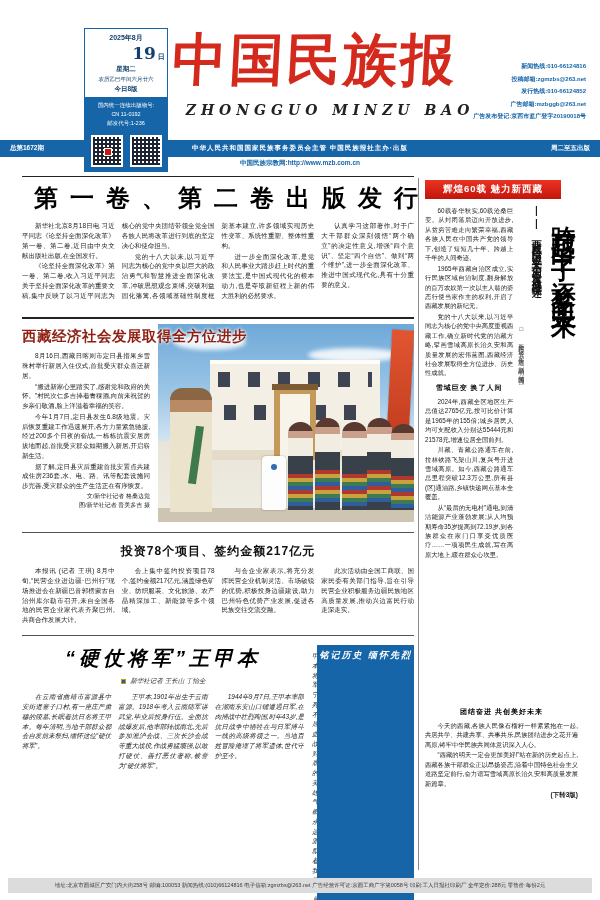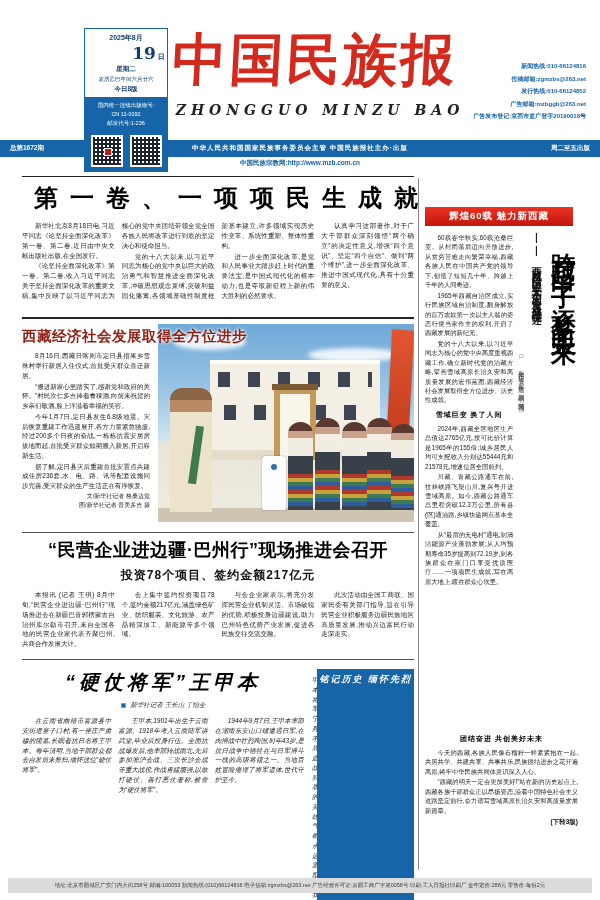--- a/index.html
+++ b/index.html
@@ -4,21 +4,21 @@
 <style>
   * { margin:0; padding:0; box-sizing:border-box; }
   html,body { background:#e8e8e8; }
   body { font-family:"Liberation Sans", sans-serif; }
   .page { position:relative; width:600px; height:900px; background:#fff; overflow:hidden; margin:0 auto; color:#1a1a1a; }
 
   
   .title { position:absolute; left:165px; top:26px; width:300px; text-align:center;
            font-family:"DejaVu Serif", serif; font-weight:bold; font-size:54px; line-height:1.25;
            color:#d42a1d; letter-spacing:3px; transform:skewX(-3deg) scaleY(1.04); white-space:nowrap; }
-  .romanized { position:absolute; left:170px; top:102px; width:300px; text-align:center;
+  .romanized { position:absolute; left:180px; top:102px; width:300px; text-align:center;
            font-family:"DejaVu Serif", serif; font-style:italic; font-weight:bold; font-size:14px;
            letter-spacing:5px; color:#222; }
   .contacts { position:absolute; right:14px; top:60px; width:160px; text-align:right;
            font-size:6px; line-height:2.1; color:#1565a8; font-weight:bold; }
   .datebox { position:absolute; left:84px; top:28px; width:84px; z-index:5; }
   .date-panel { background:#fff; border:1px solid #1565a8; padding:4px 2px 3px; text-align:center; }
   .date-top { font-size:7px; font-weight:bold; color:#12406e; }
   .date-day { font-size:17px; font-weight:bold; font-family:"DejaVu Serif", serif; color:#12406e;margin-left:45px; }
   .date-small { font-size:6.5px; font-weight:bold; color:#12406e; margin-top:2px; }
   .date-lunar { font-size:5.5px; color:#12406e; margin-top:2px; }
@@ -98,22 +98,22 @@
   .byline-sq { display:inline-block; width:5px; height:5px; border:1px solid #c8961e; background:#1565a8; margin-right:3px; vertical-align:middle; }
   .wang-body { height:134px; }
   .wang-right { width:102px; margin-left:8px; display:flex; flex-direction:row; }
   .wang-side { flex:1; overflow:hidden; }
   .badge-blue { background:#1565a8; color:#fff; font-size:9px; font-weight:bold; text-align:center;
         letter-spacing:2px; padding:4px 2px; margin-top:4px; }
 
   
   .vdivider { position:absolute; left:418px; top:178px; width:1px; height:692px; background:#8a8a8a; }
   .right-sec { position:absolute; left:425px; top:180px; width:153px; }
-  .badge-red { width:148px; background:linear-gradient(180deg,#ec3222,#c2160b); color:#fff; text-align:center;
-        font-size:9.5px; font-weight:bold; letter-spacing:1px; padding:3px 0;margin-top:27px; }
+  .badge-red { width:136px; background:linear-gradient(180deg,#ec3222,#c2160b); color:#fff; text-align:center;
+        font-size:9.5px; font-weight:bold; letter-spacing:1px; padding:3px 0; }
   .rt-top { display:flex; margin-top:7px; height:490px; overflow:hidden; }
   .rt-textcol { flex:1; overflow:hidden; padding-right:3px; }
   .rt-textcol .para, .rt-bottom .para { font-size:6.3px; }
   .subhead { font-size:7px; font-weight:bold; text-align:center; color:#000; margin:5px 0 4px; letter-spacing:1px; }
   .v-byline { writing-mode:vertical-rl; font-size:6px; color:#333; height:200px; margin-top:120px; letter-spacing:2px; }
   .v-subtitle { writing-mode:vertical-rl; font-size:10px; font-weight:bold; color:#111; letter-spacing:3px; margin-left:4px; }
   .v-headline { writing-mode:vertical-rl; font-size:25px; font-weight:bold; color:#000; letter-spacing:8px; margin-left:6px; line-height:1.15; }
   .rt-bottom { margin-top:6px; height:168px; overflow:hidden; }
   .continuation { font-size:6.5px; font-weight:bold; text-align:right; color:#111; margin-top:3px; }
 
@@ -166,21 +166,21 @@
     <div class="bb-left">总第1672期</div>
     <div class="bb-center">中华人民共和国国家民族事务委员会主管  中国民族报社主办·出版</div>
     <div class="bb-right">周二至五出版</div>
   </div>
   <div class="website">中国民族宗教网:http://www.mzb.com.cn</div>
 
   <div class="left-sec">
     <div class="topline"></div>
 
     <div>
-      <div class="xi-h2">第一卷、一项项民生成就</div>
+      <div class="xi-h2">第一卷、第二卷出版发行</div>
       <div class="xi-body cols4">
           <p class="para">新华社北京8月18日电  习近平同志《论坚持全面深化改革》第一卷、第二卷,近日由中央文献出版社出版,在全国发行。</p>
           <p class="para">《论坚持全面深化改革》第一卷、第二卷,收入习近平同志关于坚持全面深化改革的重要文稿,集中反映了以习近平同志为核心的党中央团结带领全党全国各族人民将改革进行到底的坚定决心和使命担当。</p>
           <p class="para">党的十八大以来,以习近平同志为核心的党中央以巨大的政治勇气和智慧推进全面深化改革,冲破思想观念束缚,突破利益固化藩篱,各领域基础性制度框架基本建立,许多领域实现历史性变革、系统性重塑、整体性重构。</p>
           <p class="para">进一步全面深化改革,是党和人民事业大踏步赶上时代的重要法宝,是中国式现代化的根本动力,也是夺取新征程上新的伟大胜利的必然要求。</p>
           <p class="para">认真学习这部著作,对于广大干部群众深刻领悟“两个确立”的决定性意义,增强“四个意识”、坚定“四个自信”、做到“两个维护”,进一步全面深化改革、推进中国式现代化,具有十分重要的意义。</p>
         </div>
     </div>
 
     <div class="rule2"></div>
@@ -213,21 +213,20 @@
         <div class="ph-woman w2"></div>
         <div class="ph-woman w3"></div>
         <div class="ph-woman w4"></div>
         <div class="ph-woman w5"></div>
       </div>
     </div>
 
     <div class="rule1"></div>
 
     <div class="minying">
-      <div class="my-head">“民营企业进边疆·巴州行”现场推进会召开</div>
       <div class="my-sub">投资78个项目、签约金额217亿元</div>
       <div class="my-body cols4">
           <p class="para">本报讯 (记者 王琪)  8月中旬,“民营企业进边疆·巴州行”现场推进会在新疆巴音郭楞蒙古自治州库尔勒市召开,来自全国各地的民营企业家代表齐聚巴州,共商合作发展大计。</p>
           <p class="para">会上集中签约投资项目78个,签约金额217亿元,涵盖绿色矿业、纺织服装、文化旅游、农产品精深加工、新能源等多个领域。</p>
           <p class="para">与会企业家表示,将充分发挥民营企业机制灵活、市场敏锐的优势,积极投身边疆建设,助力巴州特色优势产业发展,促进各民族交往交流交融。</p>
           <p class="para">此次活动由全国工商联、国家民委有关部门指导,旨在引导民营企业积极服务边疆民族地区高质量发展,推动兴边富民行动走深走实。</p>
         </div>
     </div>
 
     <div class="rule1"></div>

